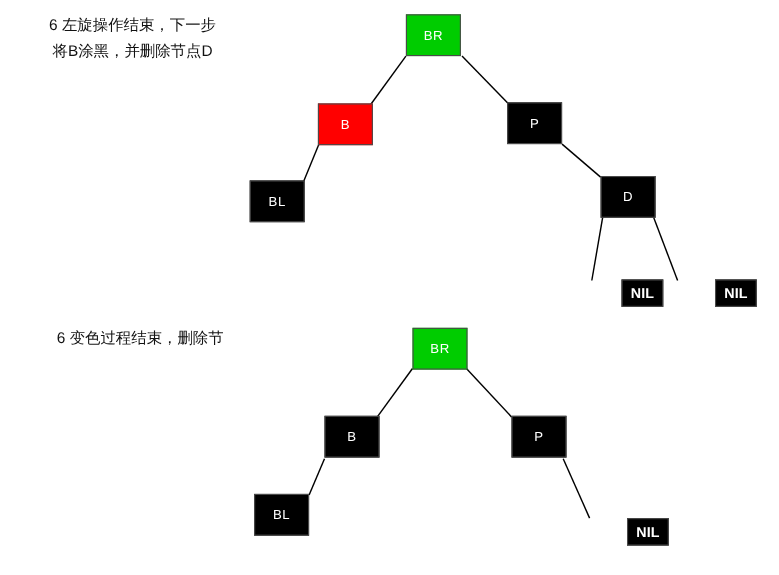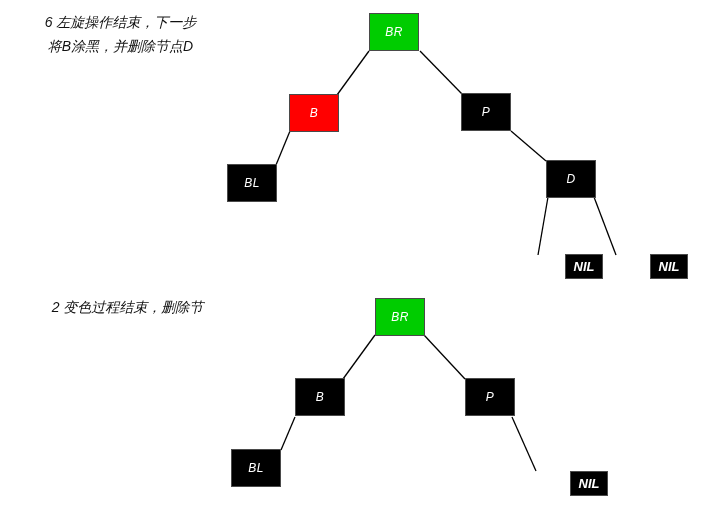--- a/index.html
+++ b/index.html
@@ -7,21 +7,20 @@
     padding: 0;
     background: var(--background, #ffffff);
   }
   .canvas {
     position: relative;
     width: 708px;
     height: 523px;
     background: var(--background, #ffffff);
     font-family: "Liberation Sans", sans-serif;
     overflow: hidden;
-    font-style: italic;
   }
   .edges {
     position: absolute;
     left: 0;
     top: 0;
     width: 708px;
     height: 523px;
   }
   .edges line {
     stroke: var(--edge, #000000);
@@ -97,21 +96,21 @@
 
   <div class="node p-6-root" style="background: rgb(0, 204, 0);">BR</div>
   <div class="node p-6-left" style="background: rgb(255, 0, 0);">B</div>
   <div class="node p-6-right" style="background: rgb(0, 0, 0);">P</div>
   <div class="node p-6-ll" style="background: rgb(0, 0, 0);">BL</div>
   <div class="node p-6-rr" style="background: rgb(0, 0, 0);">D</div>
   <div class="node nil p-6-nil-l" style="background: rgb(0, 0, 0);">NIL</div>
   <div class="node nil p-6-nil-r" style="background: rgb(0, 0, 0);">NIL</div>
 
   <div class="caption cap-7">
-    <div>2 变色过程结束，删除节</div>
+    <div>6 变色过程结束，删除节</div>
   </div>
 
   <div class="node p-7-root" style="background: rgb(0, 204, 0);">BR</div>
   <div class="node p-7-left" style="background: rgb(0, 0, 0);">B</div>
   <div class="node p-7-right" style="background: rgb(0, 0, 0);">P</div>
   <div class="node p-7-ll" style="background: rgb(0, 0, 0);">BL</div>
   <div class="node nil p-7-nil" style="background: rgb(0, 0, 0);">NIL</div>
 
 </div>
 

